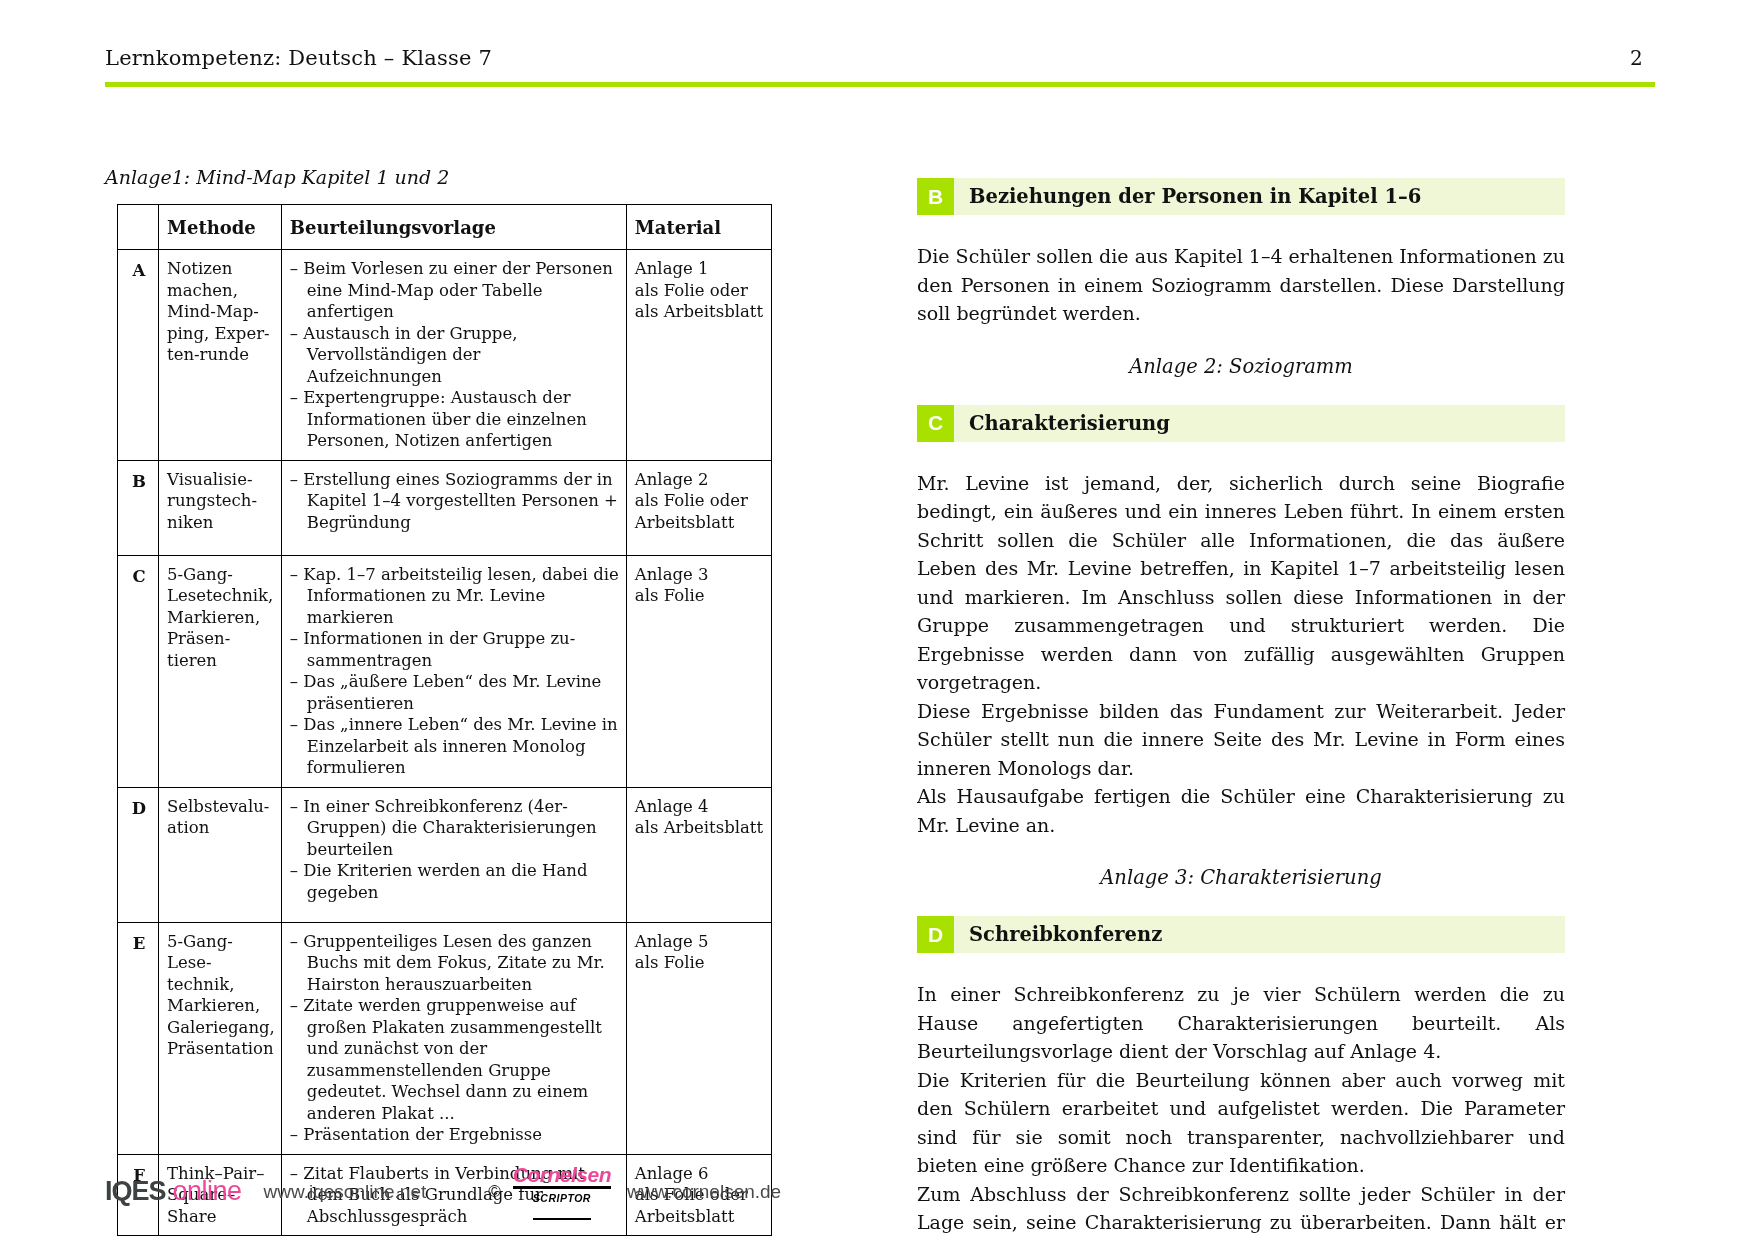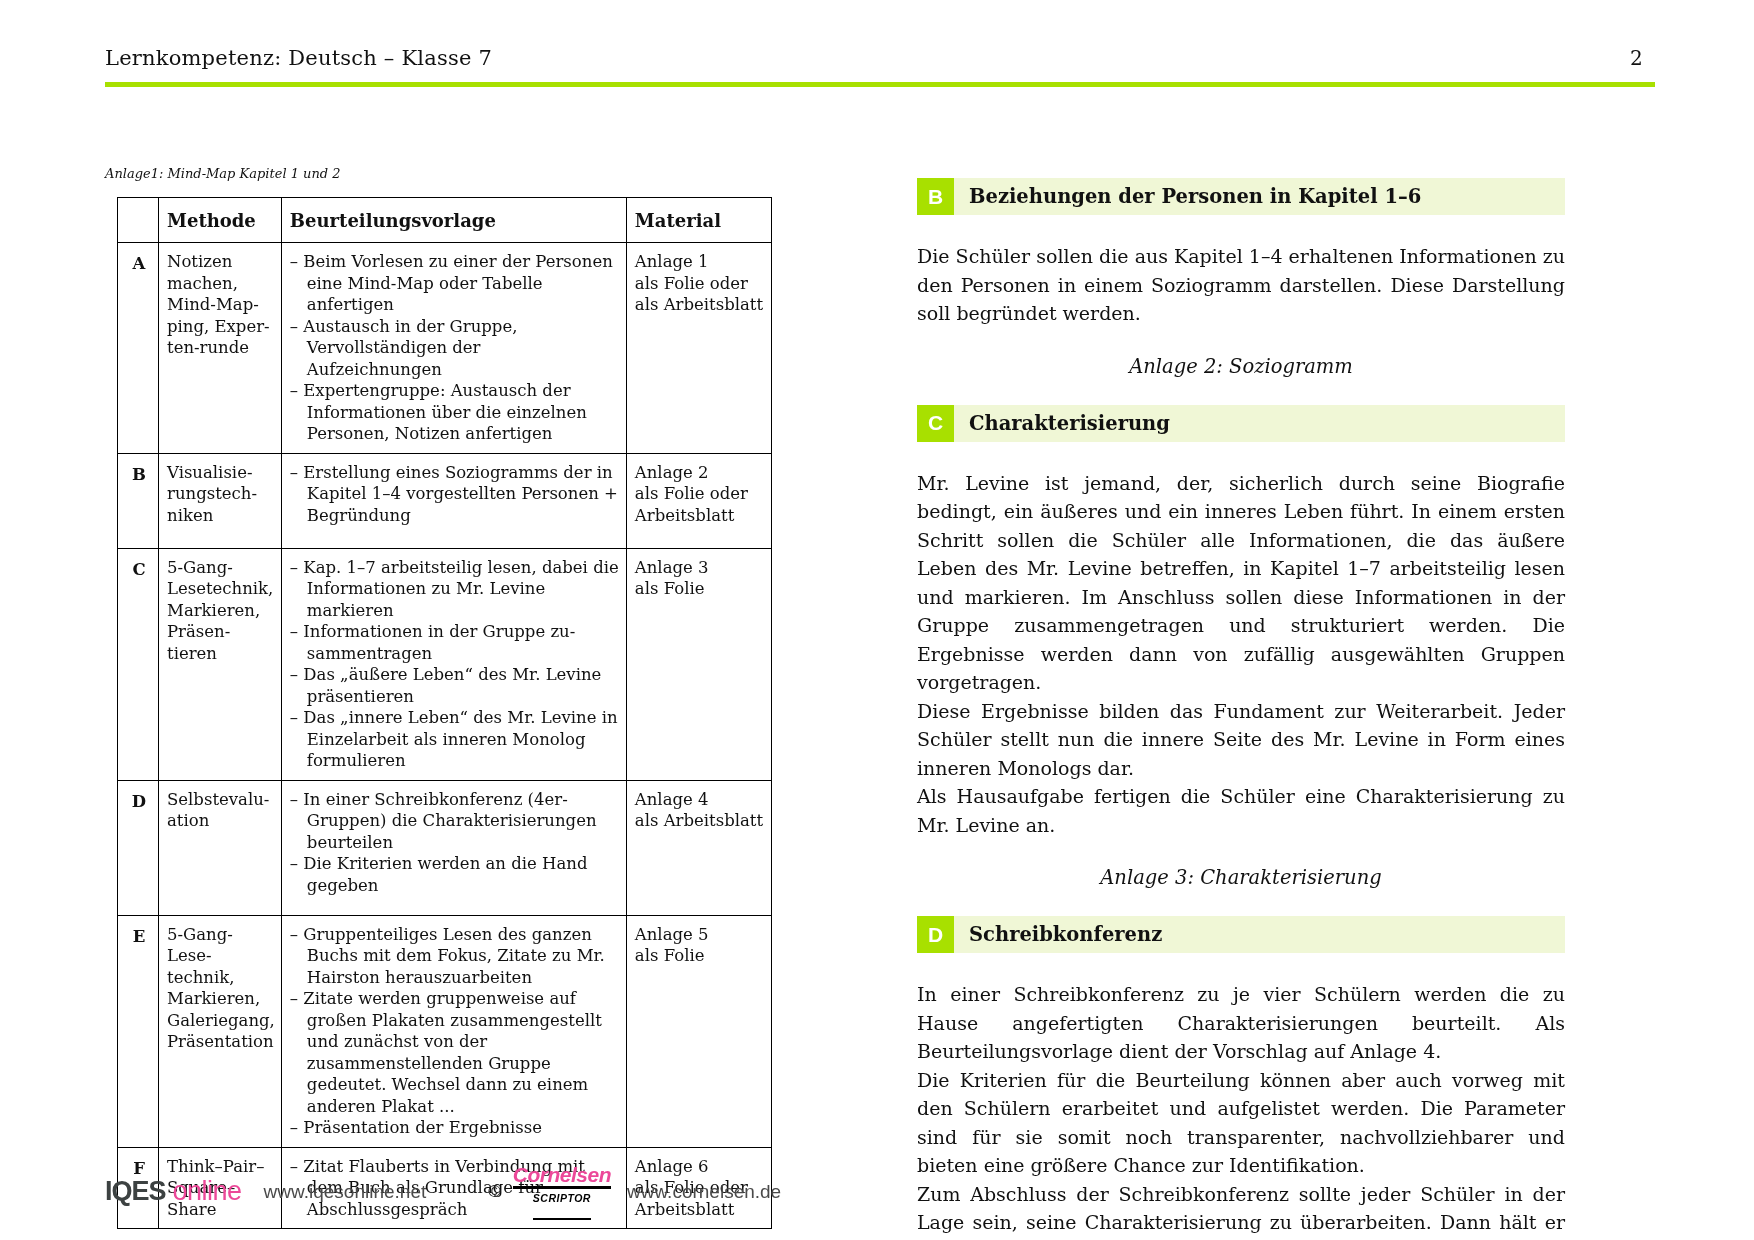--- a/index.html
+++ b/index.html
@@ -8,21 +8,21 @@
     font-family:"DejaVu Serif","Liberation Serif",serif;color:#111;
     -webkit-font-smoothing:antialiased;
   }
   
   .page-header-title{position:absolute;left:105px;top:46px;font-size:21px;letter-spacing:.2px;}
   .page-number{position:absolute;left:1630px;top:46px;font-size:20px;}
   .header-rule{position:absolute;left:105px;top:82px;width:1550px;height:5px;}
   
   .left-col{position:absolute;left:105px;top:160px;width:680px;}
   .left-heading{font-size:21px;font-weight:bold;margin:0;}
-  .left-subheading{font-size:13px;font-style:italic;margin:6px 0 0 0;}
+  .left-subheading{font-size:19px;font-style:italic;margin:6px 0 0 0;}
   .planning-table{border-collapse:collapse;margin:16px 0 0 12px;table-layout:fixed;}
   .planning-table,
   .planning-table th,
   .planning-table td{border:1.5px solid #000;}
   .planning-table th{
     font-size:18px;font-weight:bold;text-align:left;vertical-align:middle;
     height:40px;padding:2px 8px;
   }
   .planning-table td{
     font-size:16.5px;line-height:21.5px;vertical-align:top;padding:8px 6px 8px 8px;

